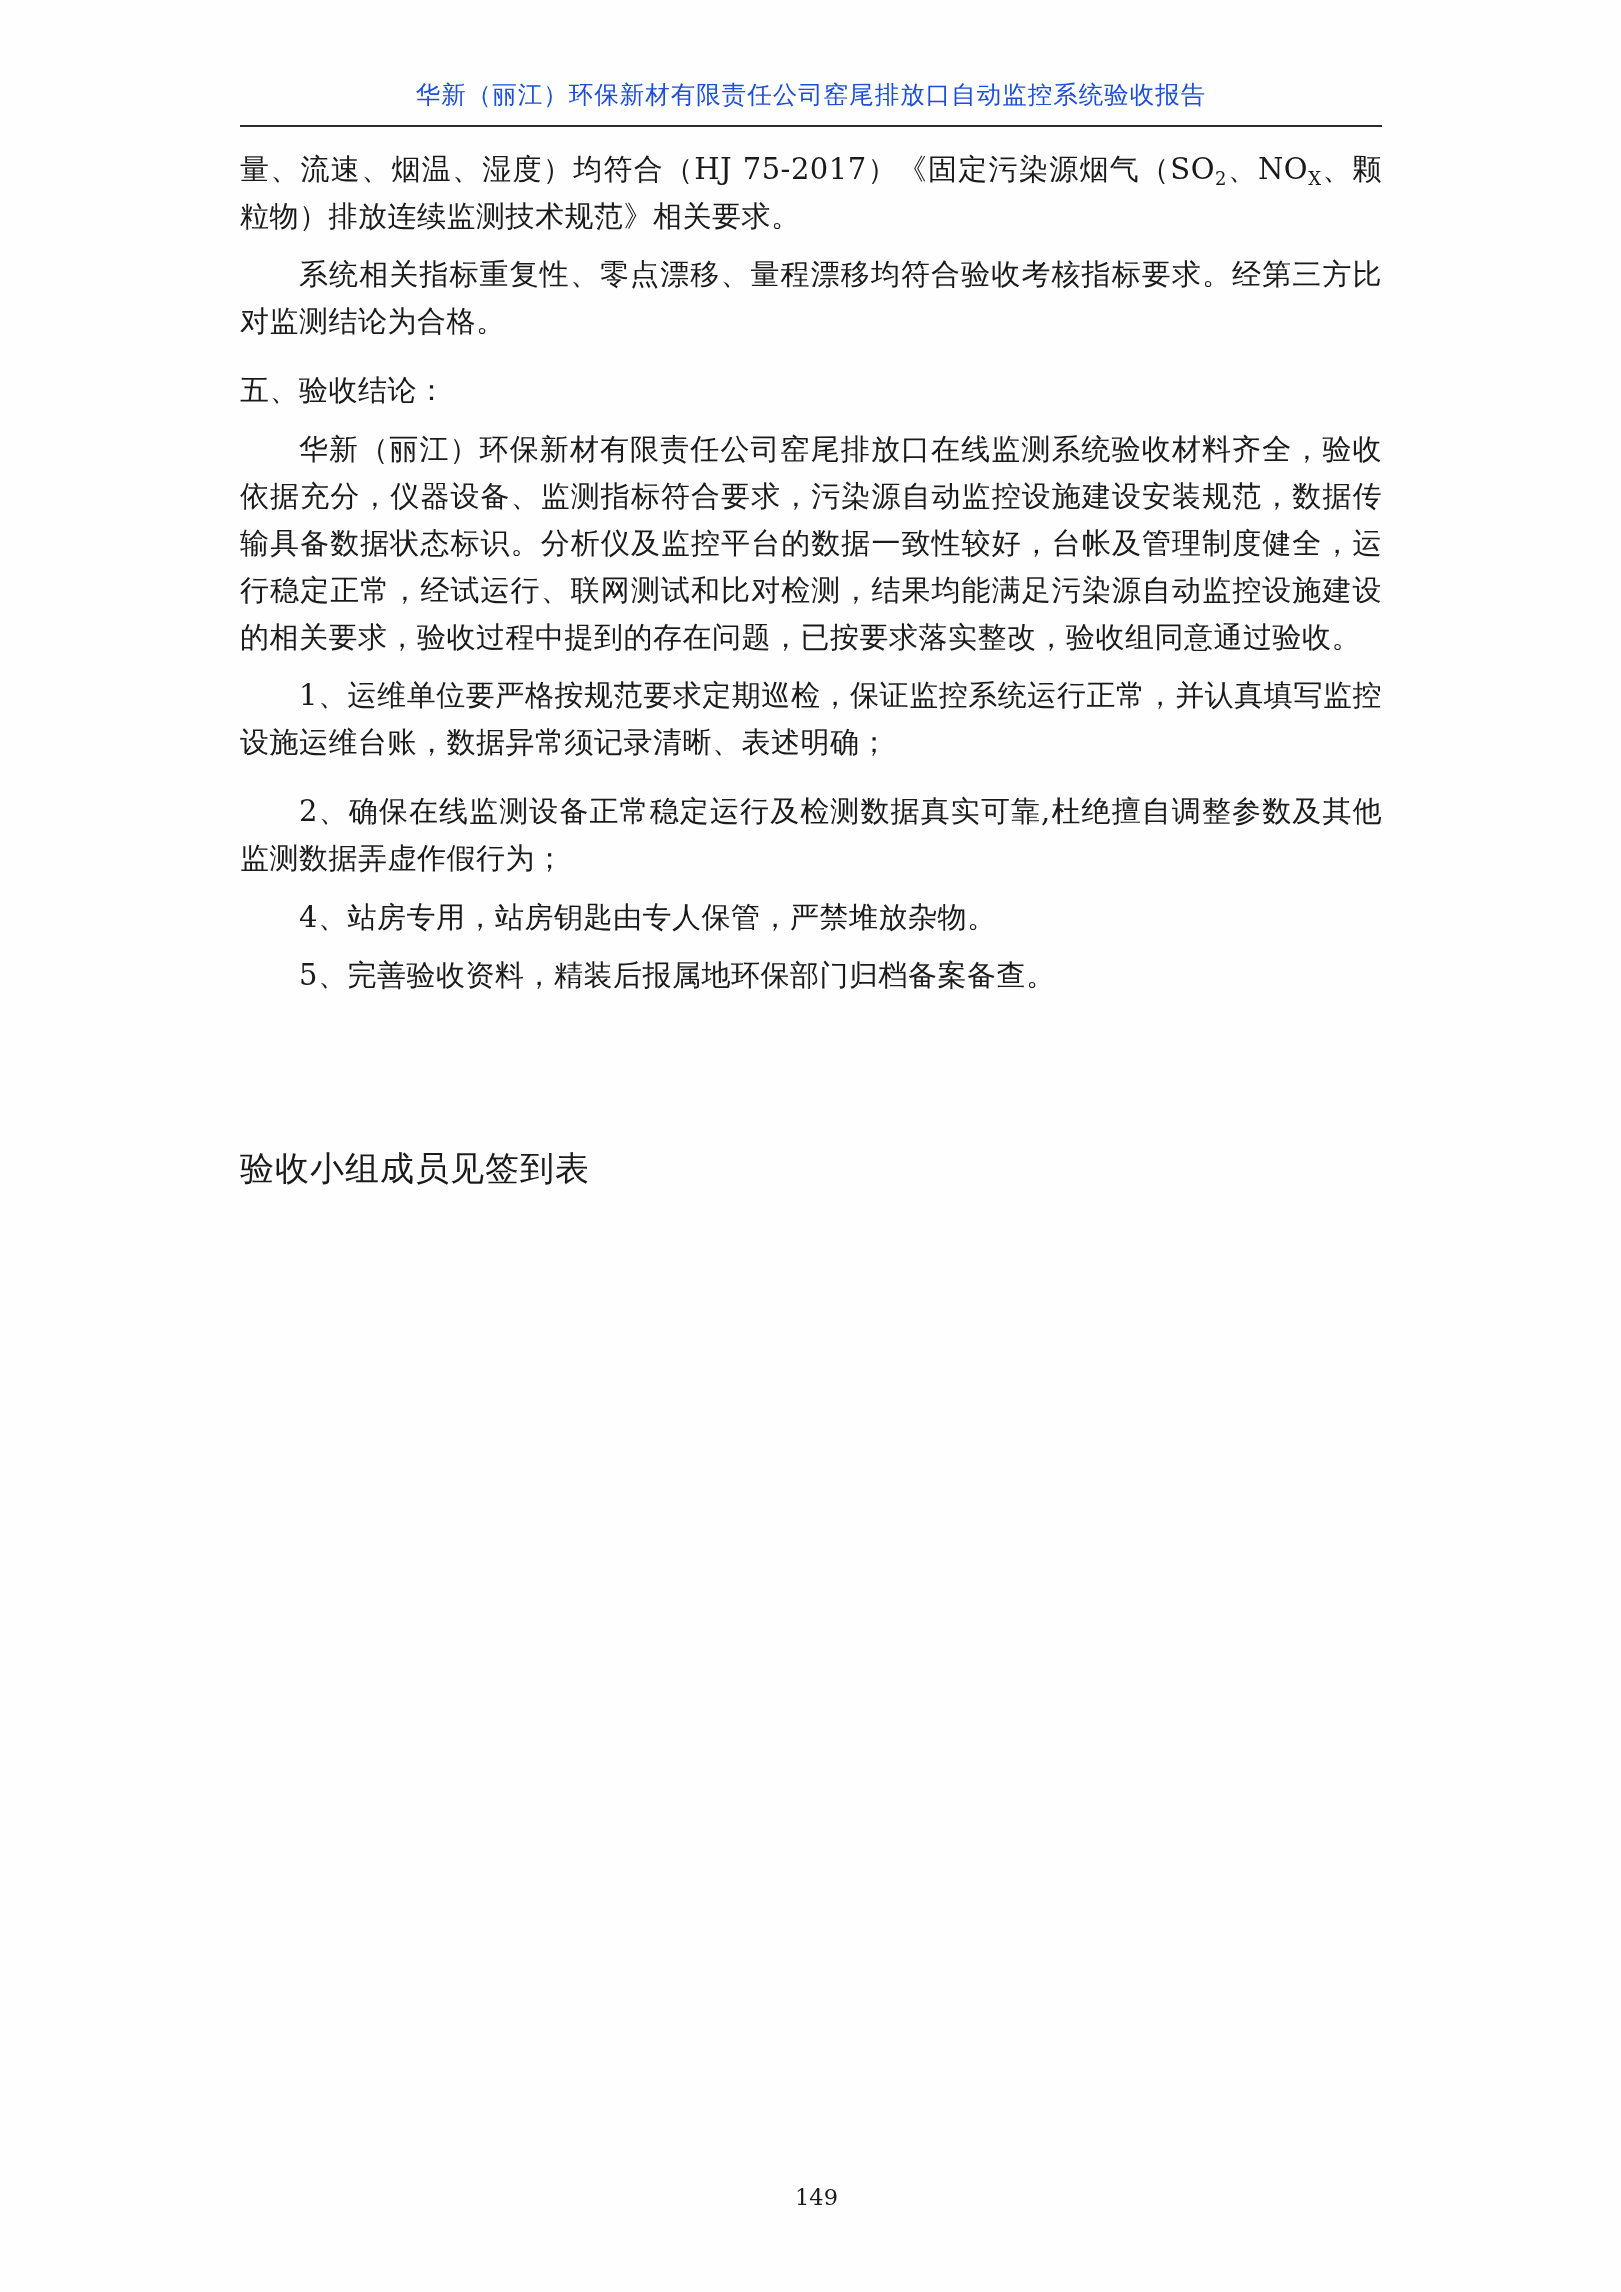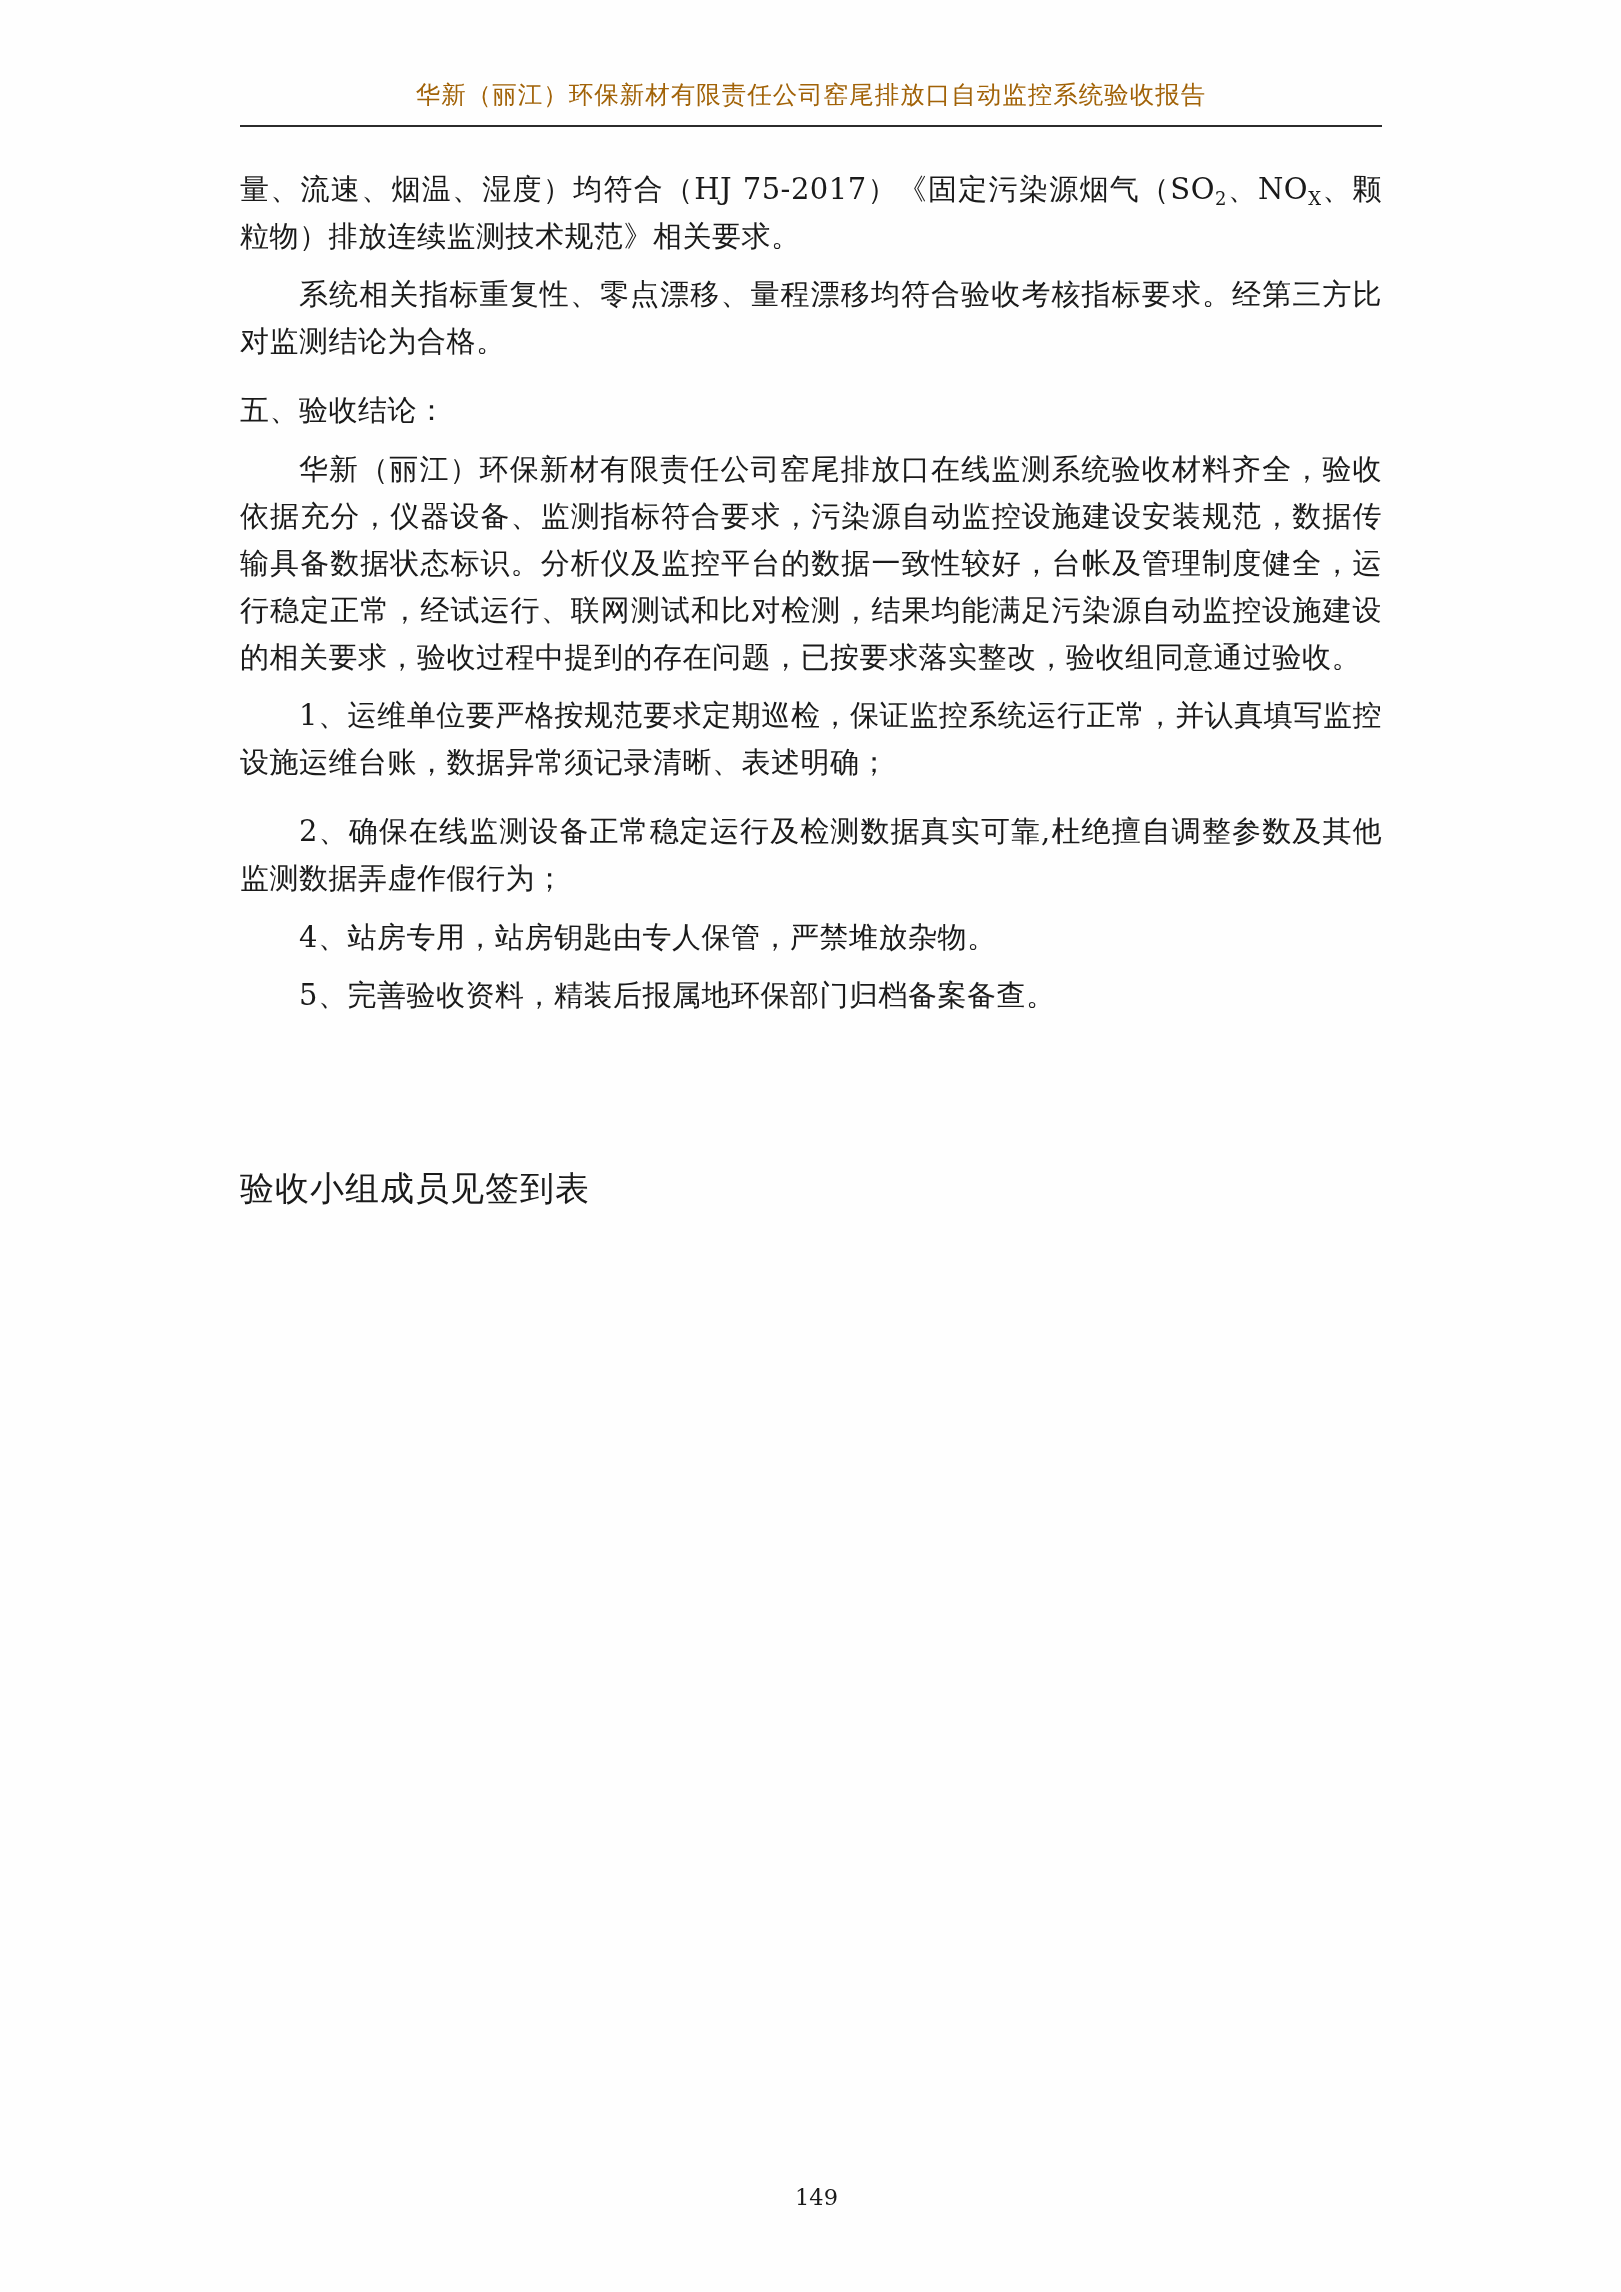--- a/index.html
+++ b/index.html
@@ -23,27 +23,27 @@
   .content {
     position: absolute;
     left: 240px;
     top: 78px;
     width: 1142px;
   }
   .header {
     text-align: center;
     font-size: 24.5px;
     letter-spacing: 1px;
-    color: #a16207;
+    color: #1d4ed8;
     padding-bottom: 13.7px;
     border-bottom: 2px solid #2b2b2b;
     font-family: "DejaVu Serif", "Liberation Serif", serif;
   }
   .body-block {
-    margin-top: 39px;
+    margin-top: 19px;
   }
   p {
     margin: 0 0 3.9px 0;
     font-size: 29px;
     line-height: 1.62;
     text-align: justify;
     text-justify: inter-ideograph;
     letter-spacing: 0.5px;
   }
   p.indent {

